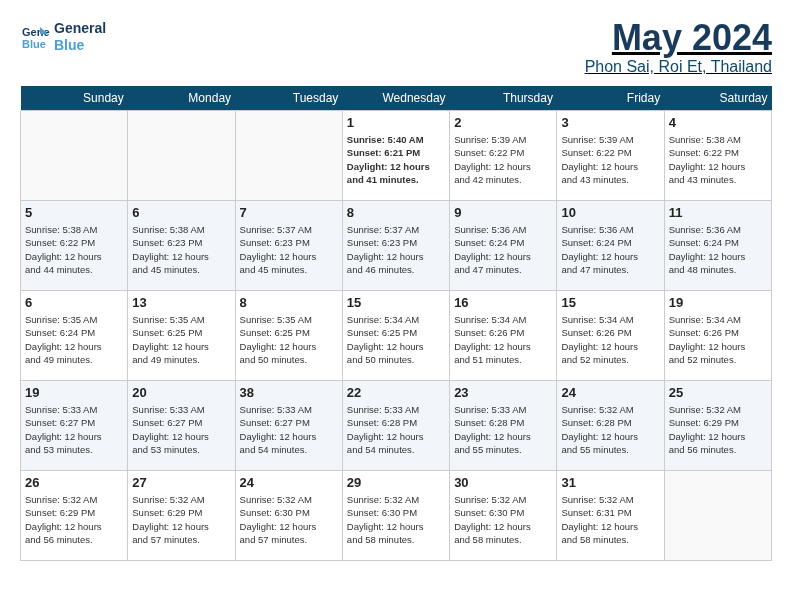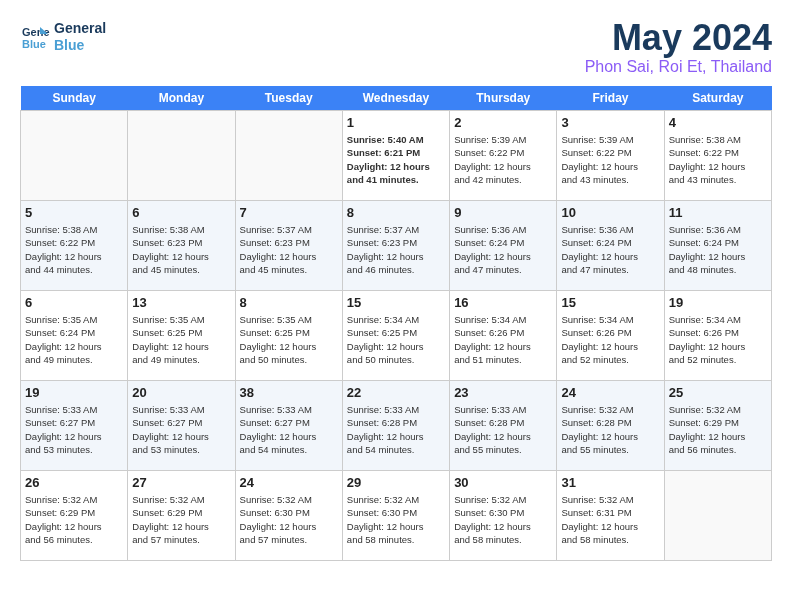--- a/index.html
+++ b/index.html
@@ -20,44 +20,45 @@
       display: flex;
       align-items: center;
       gap: 4px;
     }
     .logo-icon {
       width: 30px;
       height: 30px;
     }
     .title-area {
       text-align: right;
+      text-decoration: underline;
     }
     .month-title {
       font-size: 36px;
       font-weight: bold;
       color: #1a3a5c;
       line-height: 1;
     }
     .subtitle {
       font-size: 16px;
-      color: #8b5cf6;
+      color: #0c4a6e;
       margin-top: 2px;
     }
     table {
       width: 100%;
       border-collapse: collapse;
       font-size: 10px;
     }
     thead th {
-      background: #3b82f6;
+      background: #0c4a6e;
       color: #fff;
       padding: 5px 4px;
-      text-align: center;
+      text-align: right;
       font-size: 12px;
-      font-weight: bold;
+      font-weight: normal;
     }
     tbody td {
       border: 1px solid #ccc;
       vertical-align: top;
       padding: 4px;
       min-height: 80px;
       width: calc(100% / 7);
     }
     tbody tr td {
       height: 90px;

